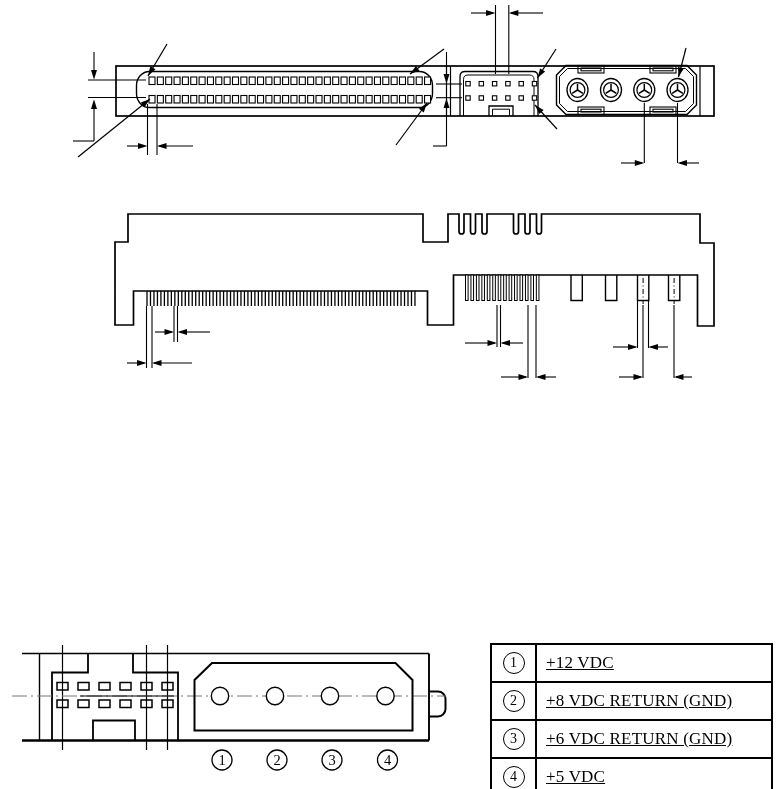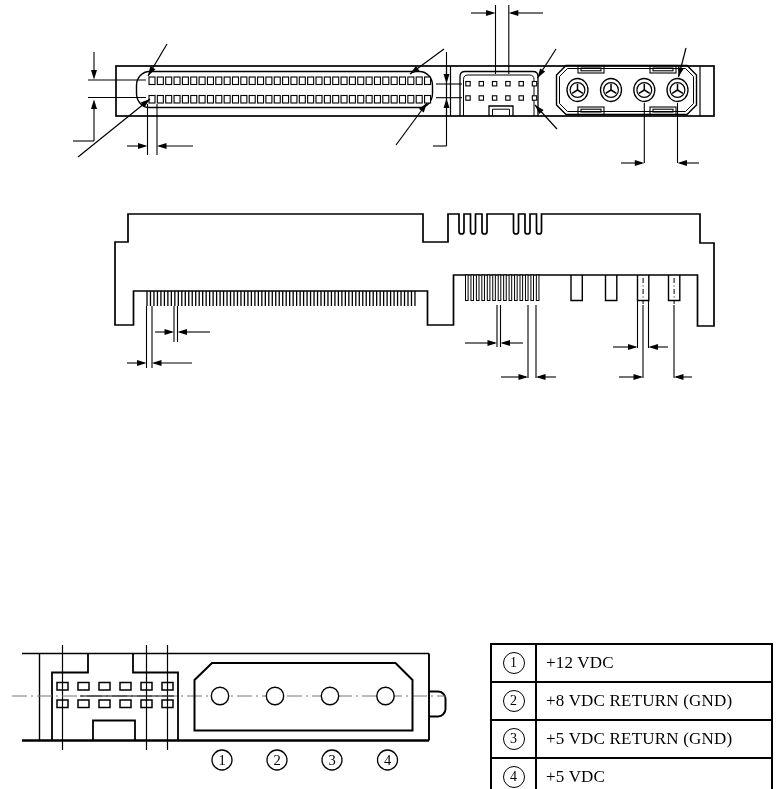--- a/index.html
+++ b/index.html
@@ -6,21 +6,21 @@
   .stage{position:relative;width:776px;height:789px;background:#fff;overflow:hidden;
          font-family:"Liberation Serif",serif;}
   .stage svg{position:absolute;left:0;}
   #top-view{top:0;}
   #side-view{top:195px;}
   #detail-view{top:610px;}
   table.pinout{position:absolute;left:490px;top:643px;width:283px;
     border-collapse:collapse;table-layout:fixed;}
   table.pinout td{border:2px solid #000;height:34px;vertical-align:middle;}
   td.pincol{width:41px;text-align:center;}
-  td.sigcol{padding-left:9px;font-size:17px;color:#000;letter-spacing:.2px;white-space:nowrap;}
+  td.sigcol{padding-left:9px;font-size:17px;color:#000;letter-spacing:.2px;white-space:nowrap;text-decoration:underline;}
   span.circ{display:inline-block;width:20px;height:20px;border:1.4px solid #000;
     border-radius:50%;line-height:20px;font-size:14px;text-align:center;color:#000;}
 </style>
 </head>
 <body>
 
 <div class="stage">
 
   <svg id="top-view" width="776" height="200" viewBox="0 0 776 200">
     <g fill="none" stroke="#000">
@@ -447,21 +447,21 @@
       <tr>
         <td class="pincol"><span class="circ">1</span></td>
         <td class="sigcol">+12 VDC</td>
       </tr>
       <tr>
         <td class="pincol"><span class="circ">2</span></td>
         <td class="sigcol">+8 VDC RETURN (GND)</td>
       </tr>
       <tr>
         <td class="pincol"><span class="circ">3</span></td>
-        <td class="sigcol">+5 VDC RETURN (GND)</td>
+        <td class="sigcol">+6 VDC RETURN (GND)</td>
       </tr>
       <tr>
         <td class="pincol"><span class="circ">4</span></td>
         <td class="sigcol">+5 VDC</td>
       </tr>
     </tbody>
   </table>
 </div>
 
 </body></html>

